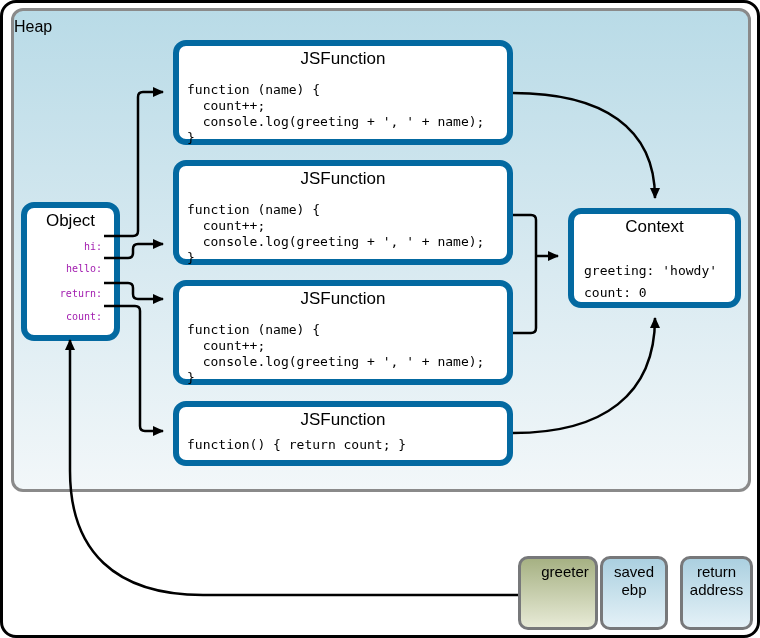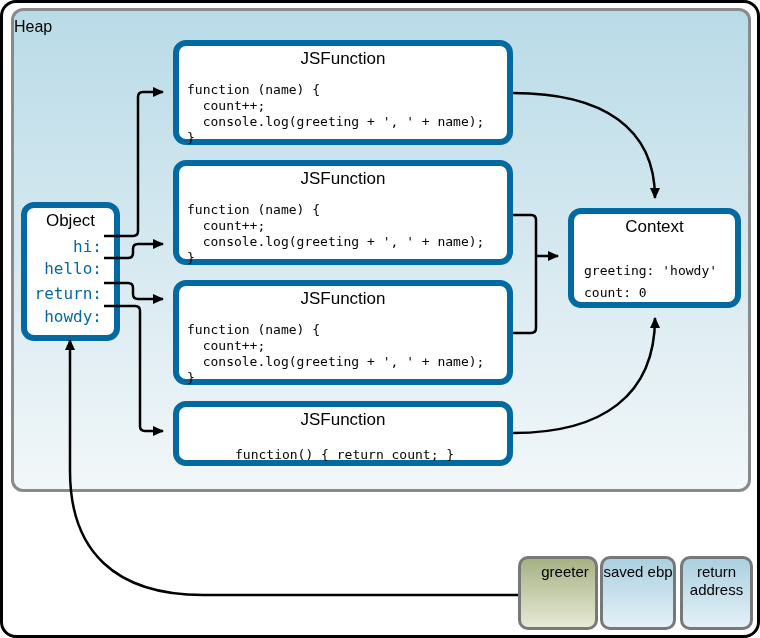--- a/index.html
+++ b/index.html
@@ -27,62 +27,62 @@
     font-size:17px;color:#000;
   }
   .code{
     position:absolute;margin:0;font-family:"DejaVu Sans Mono",monospace;
     font-size:13px;line-height:16px;color:#000;white-space:pre;
   }
   
   .objbox{left:18px;top:183px;width:99px;height:139px;margin-top:16px;}
   .objfield{
     position:absolute;right:12px;font-family:"DejaVu Sans Mono",monospace;
-    font-size:16px;line-height:16px;color:#0369a1;white-space:pre;
+    font-size:10px;line-height:16px;color:#a21caf;white-space:pre;
   }
   
   .fn{left:170px;width:340px;}
   .fn1{top:37px;height:105px;}
   .fn2{top:157px;height:105px;}
   .fn3{top:277px;height:105px;}
   .fn4{top:398px;height:65px;}
   .fn .code{left:8px;top:36px;}
-  .fn4 .code{top:40px;margin-left:48px;}
+  .fn4 .code{top:30px;}
   
   .ctx{left:565px;top:205px;width:173px;height:100px;}
   .ctx .code{left:10px;top:46px;line-height:22px;}
   
   .frame{
     position:absolute;top:553px;height:74px;border:3px solid #77787a;
     border-radius:10px;box-sizing:border-box;text-align:center;
     font-size:15px;line-height:18px;color:#000;padding-top:4px;
   }
   .frame-greeter{left:515px;width:80px;
     background:linear-gradient(180deg,#a6b183 0%,#e7ead6 100%);padding-left:14px;}
-  .frame-ebp{left:597px;width:76px;
+  .frame-ebp{left:597px;width:68px;
     background:linear-gradient(180deg,#abd0e0 0%,#e4f1f7 100%);}
   .frame-ret{left:677px;width:73px;
     background:linear-gradient(180deg,#abd0e0 0%,#e4f1f7 100%);}
   svg.overlay{position:absolute;left:0;top:0;pointer-events:none;}
 </style>
 </head>
 <body>
 
 <div class="canvas">
 
   <div class="heap">
     <div class="heap-title">Heap</div>
   </div>
 
   <div class="wbox objbox">
     <div class="btitle">Object</div>
     <div class="objfield" style="top:31px;">hi:</div>
     <div class="objfield" style="top:53px;">hello:</div>
     <div class="objfield" style="top:78px;">return:</div>
-    <div class="objfield" style="top:101px;">howdy:</div>
+    <div class="objfield" style="top:101px;">count:</div>
   </div>
 
   <div class="wbox fn fn1">
     <div class="btitle">JSFunction</div>
     <pre class="code">function (name) {
   count++;
   console.log(greeting + ', ' + name);
 }</pre>
   </div>
   <div class="wbox fn fn2">

